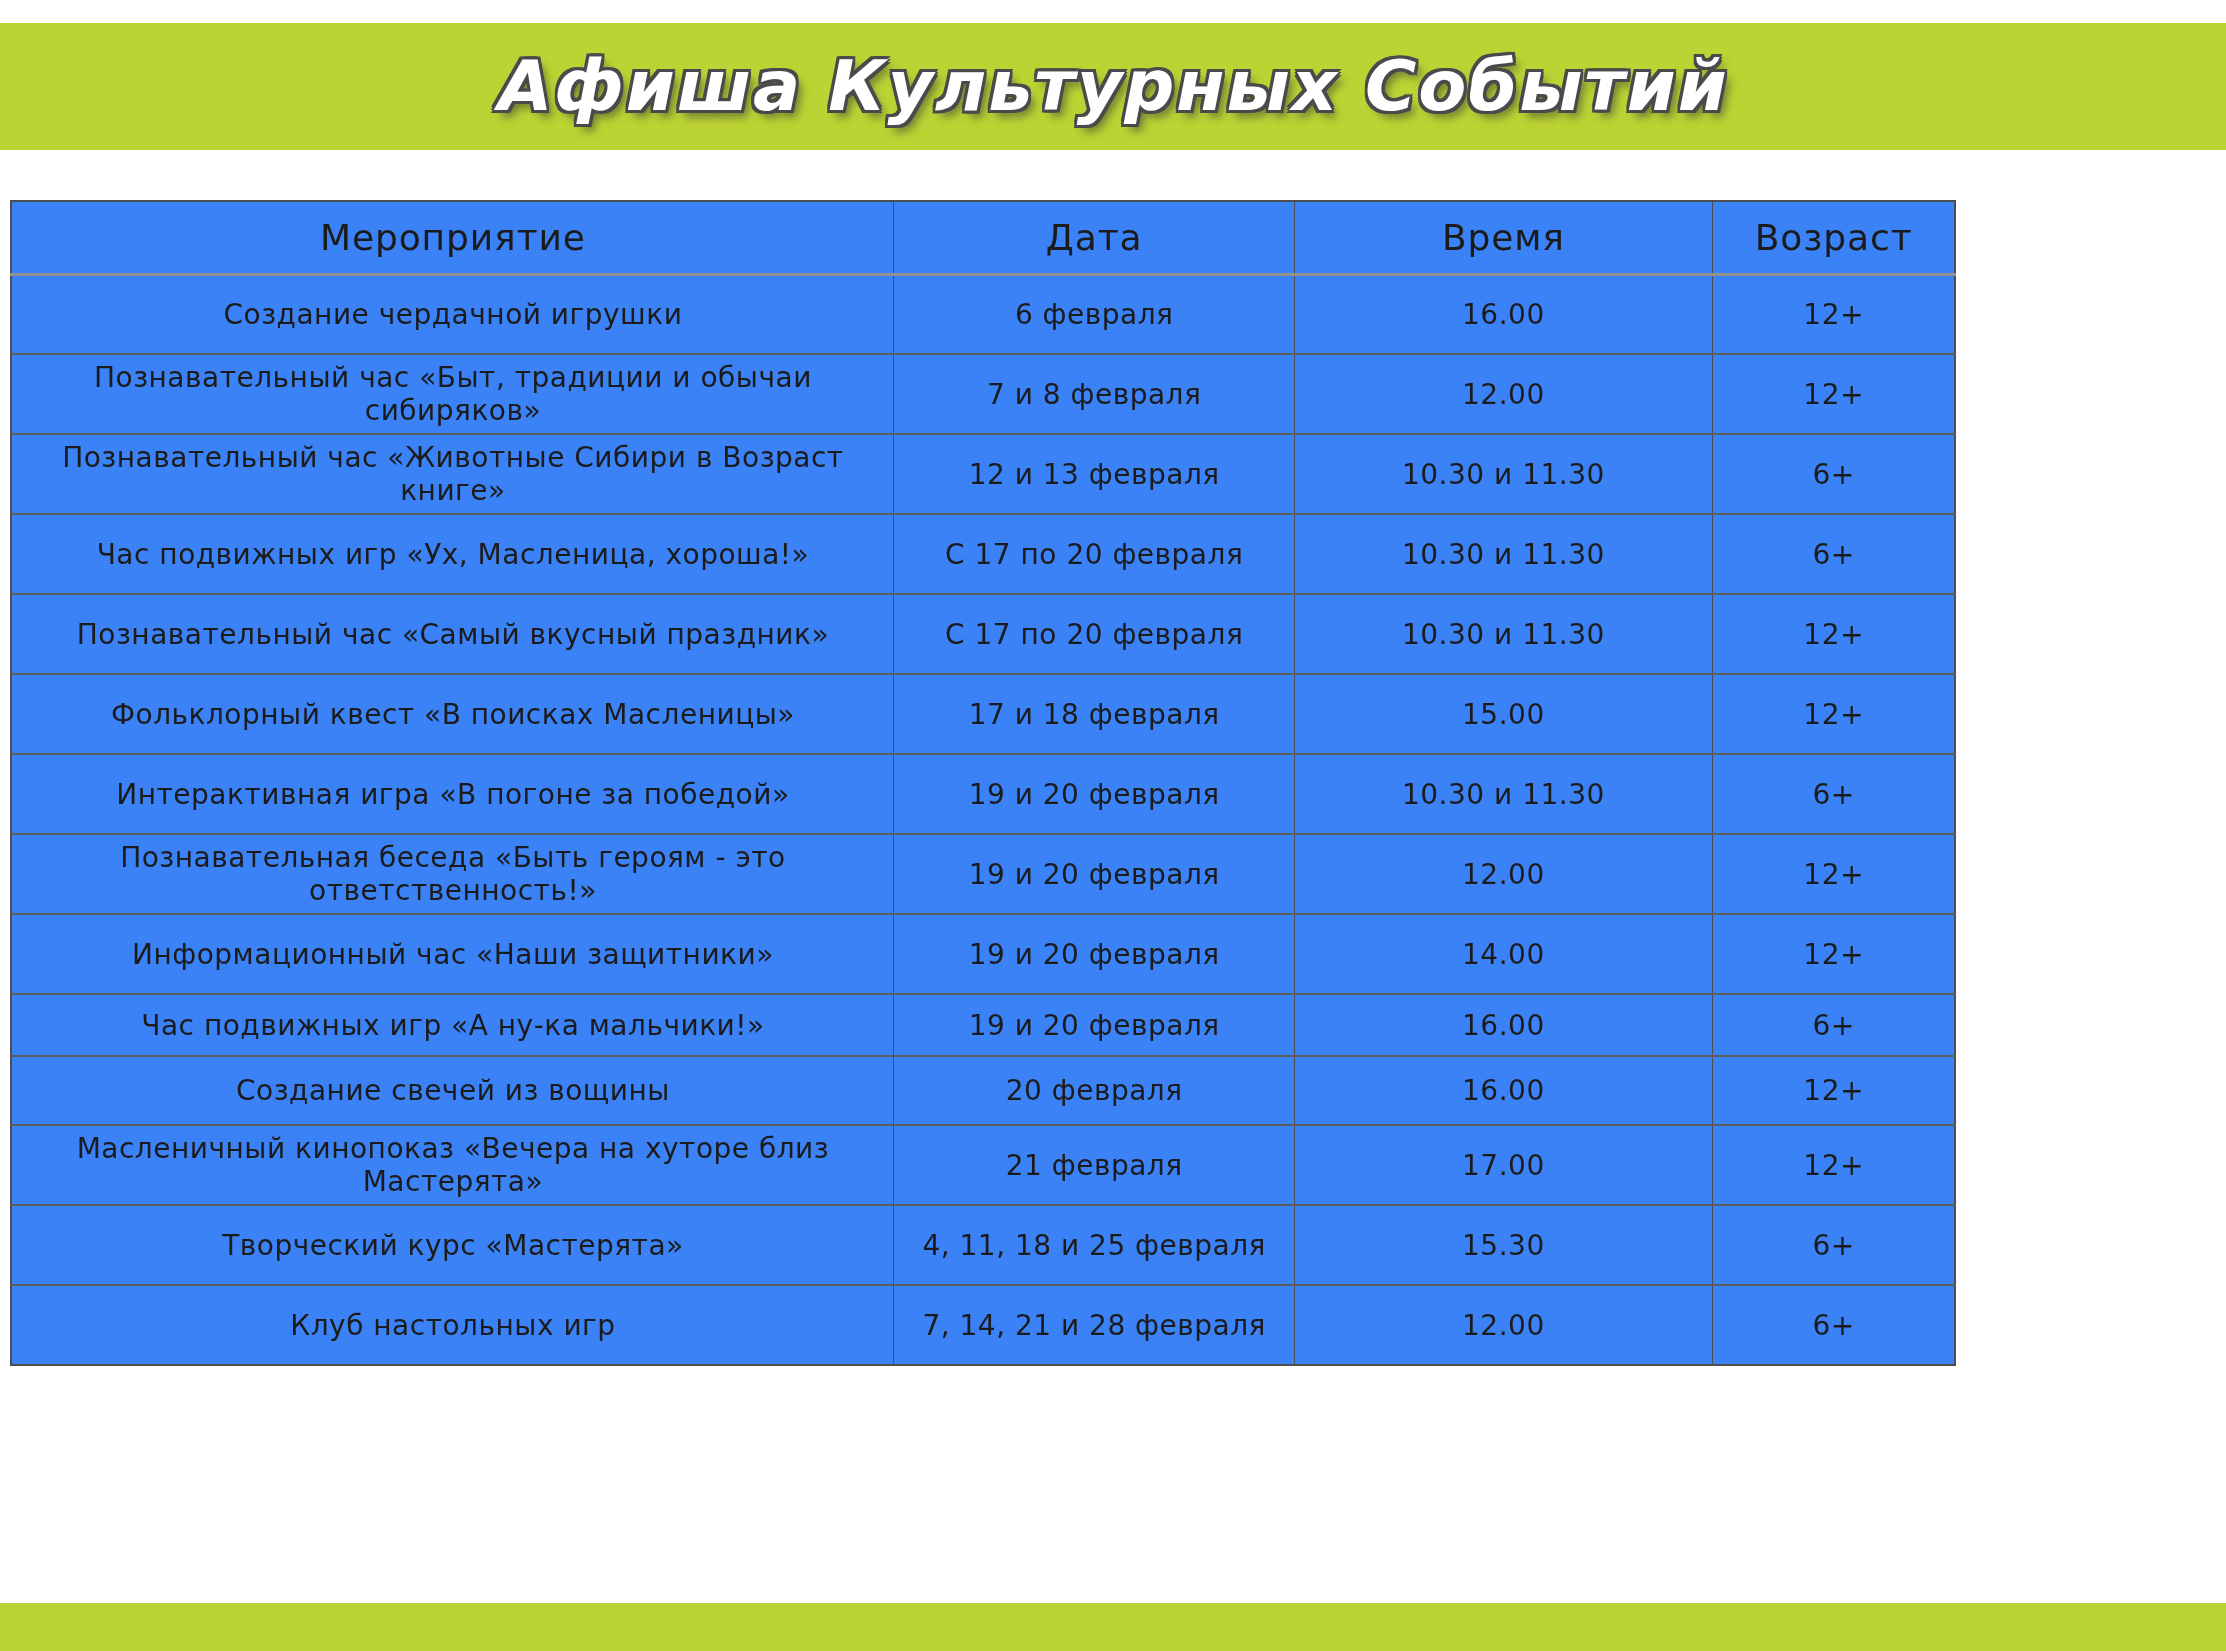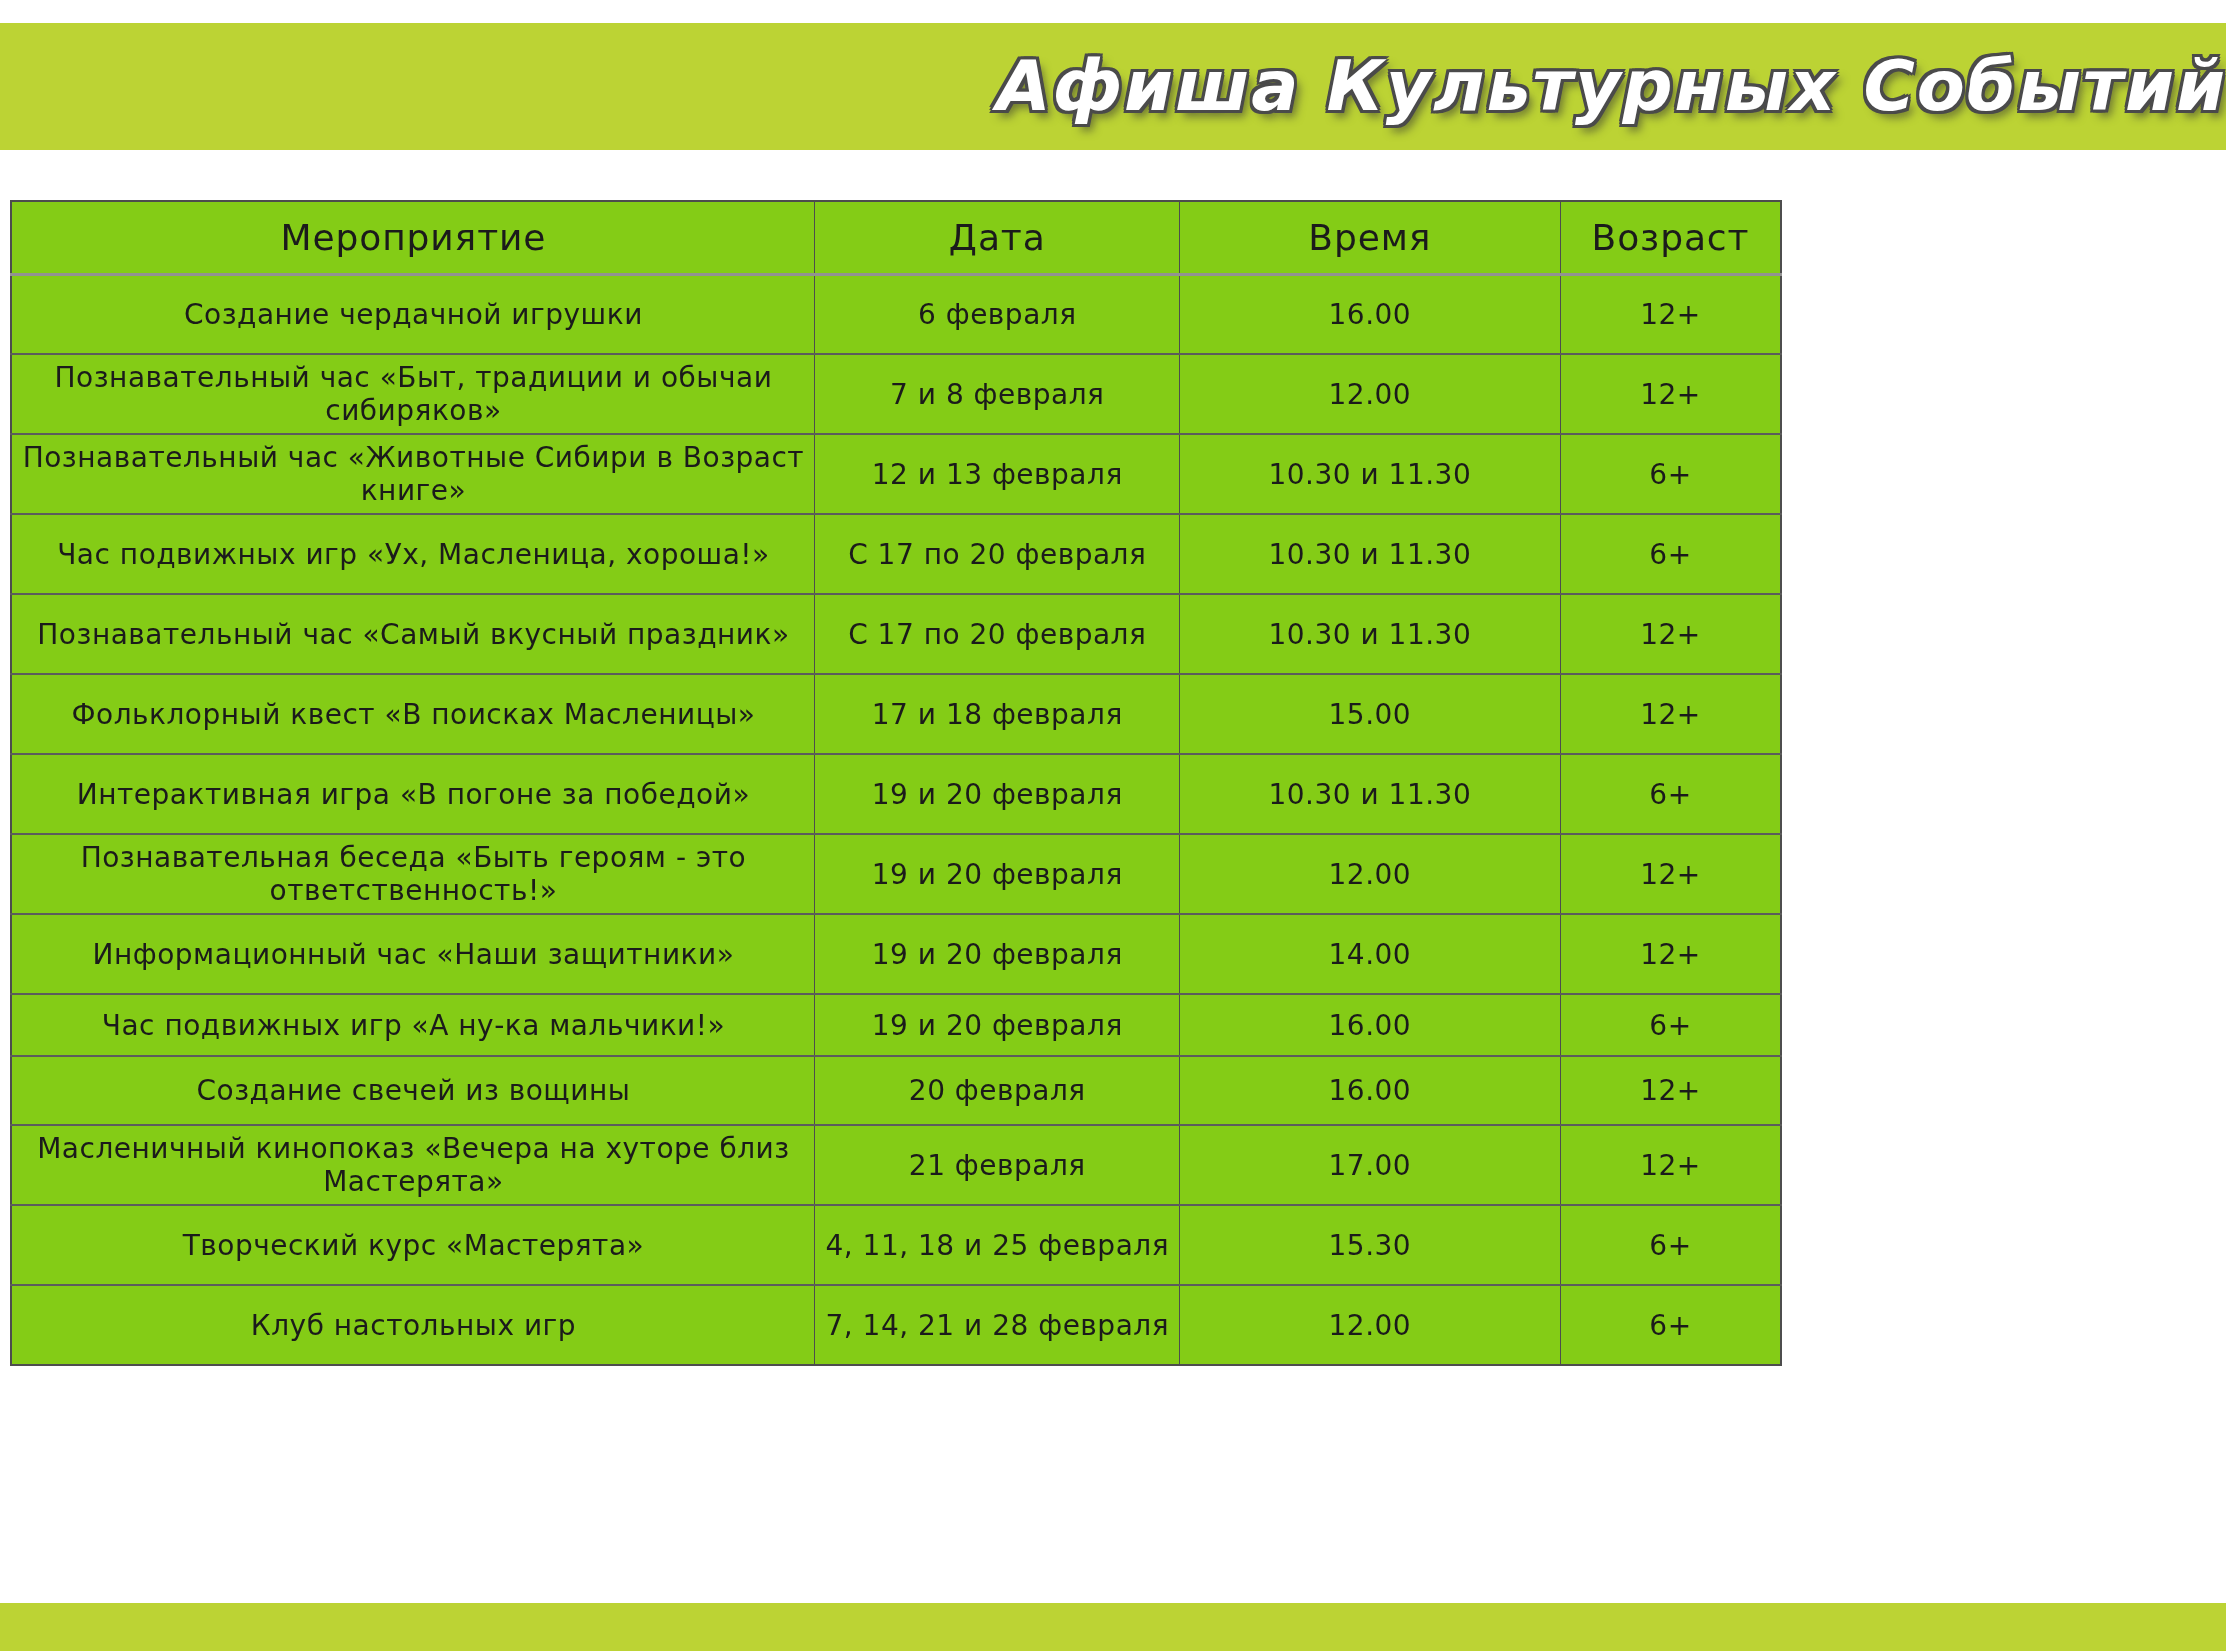--- a/index.html
+++ b/index.html
@@ -20,21 +20,21 @@
   
   .title-bar {
     position: absolute;
     left: 0;
     top: 22.6px;
     width: 100%;
     height: 127px;
     background: var(--accent, #bcd334);
     display: flex;
     align-items: center;
-    justify-content: flex-end;
+    justify-content: center;
   }
   .title {
     margin: 0;
     font-size: 70px;
     font-weight: bold;
     font-style: italic;
     letter-spacing: 1.9px;
     color: #ffffff;
     text-shadow:
       -2.8px -2.8px 0 #4a4a4a,
@@ -47,24 +47,24 @@
        0    2.8px 0 #4a4a4a,
        5.6px  6.6px 8.5px rgba(50,50,50,0.55);
     white-space: nowrap;
   }
 
   
   table.events {
     position: absolute;
     left: 10.4px;
     top: 200px;
-    width: 1772px;
+    width: 1946px;
     border-collapse: collapse;
     table-layout: fixed;
-    background: #84cc16;
+    background: #3b82f6;
     border: 2.8px solid #4d4d4d;
   }
   col.c-event { width: 45.4%; }
   col.c-date  { width: 20.6%; }
   col.c-time  { width: 21.5%; }
   col.c-age   { width: 12.5%; }
 
   th, td {
     border-left: 1.9px solid #4d4d4d;
     border-right: 1.9px solid #4d4d4d;

